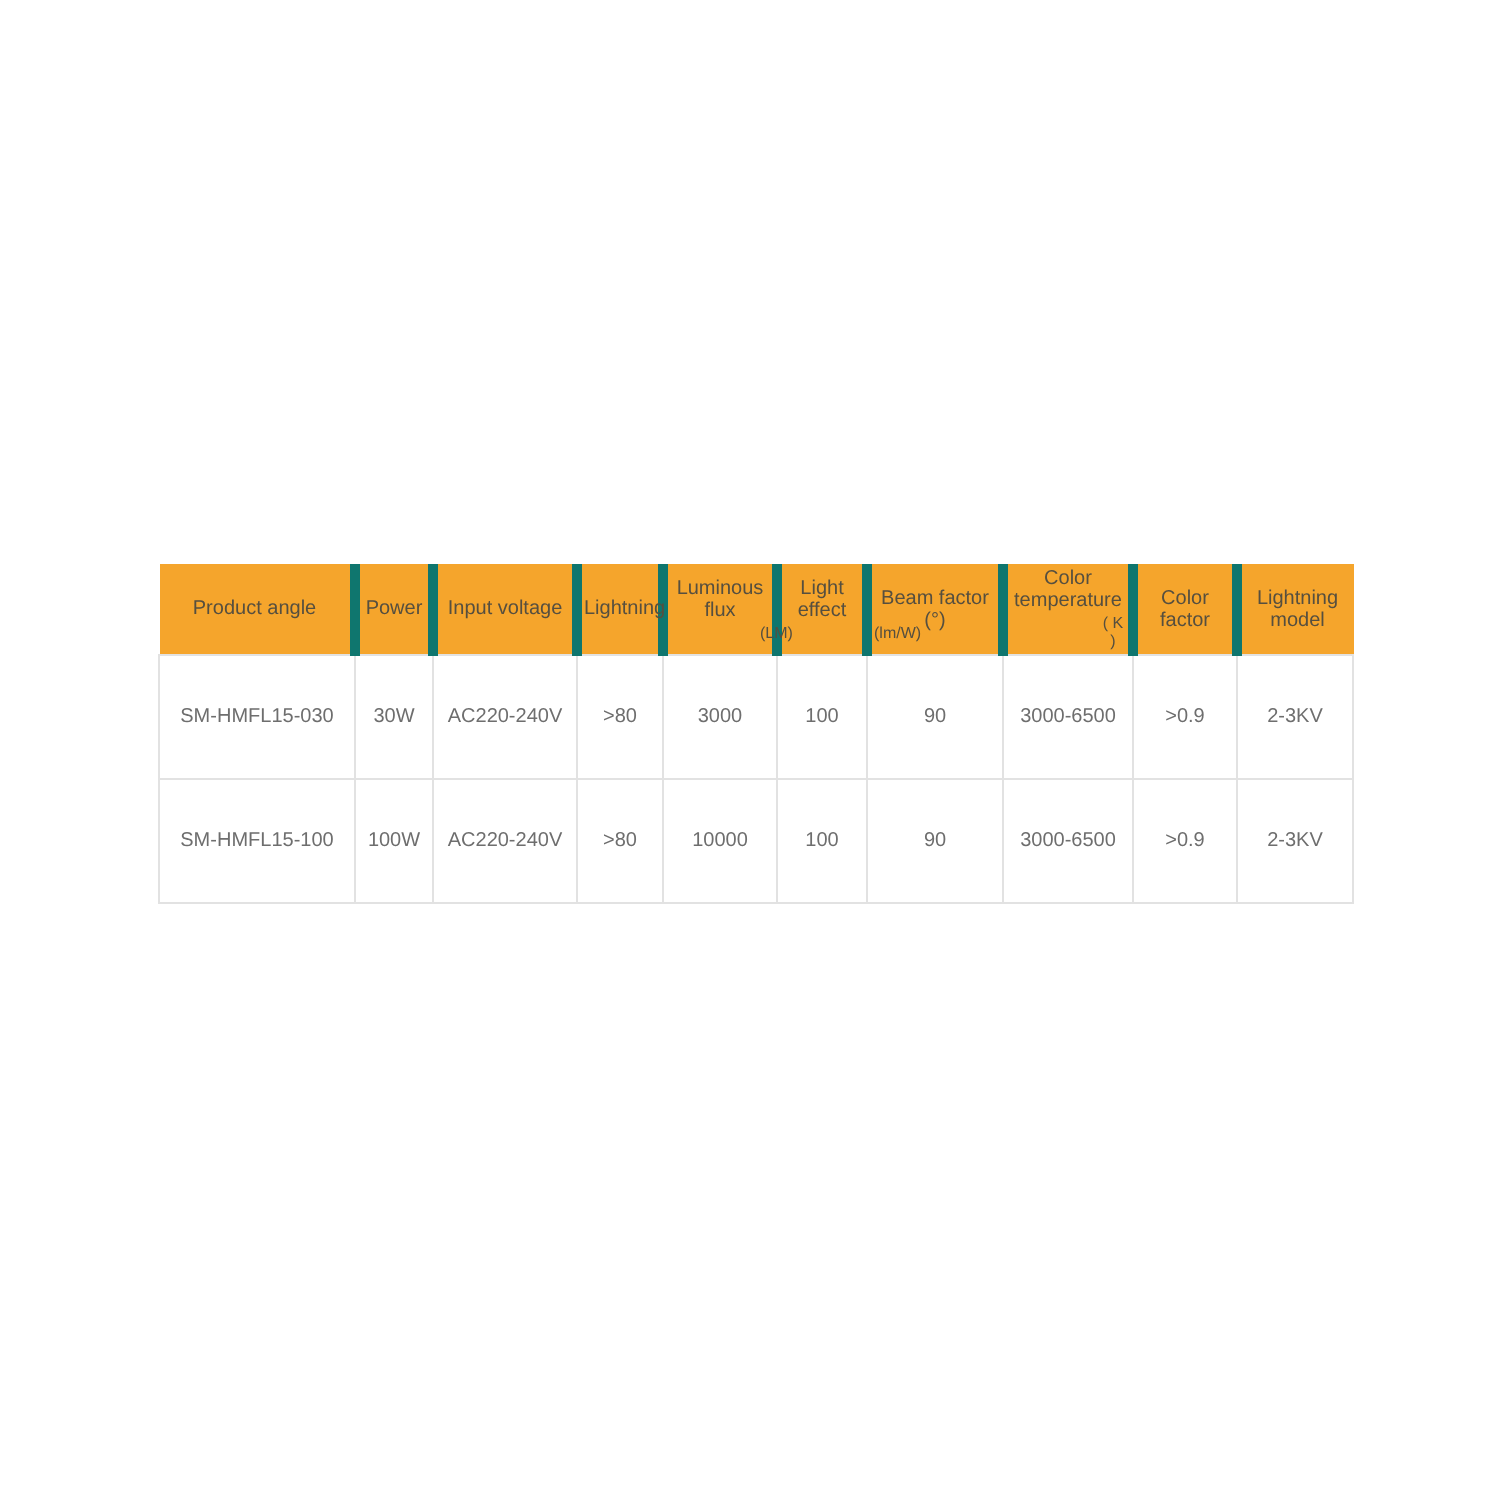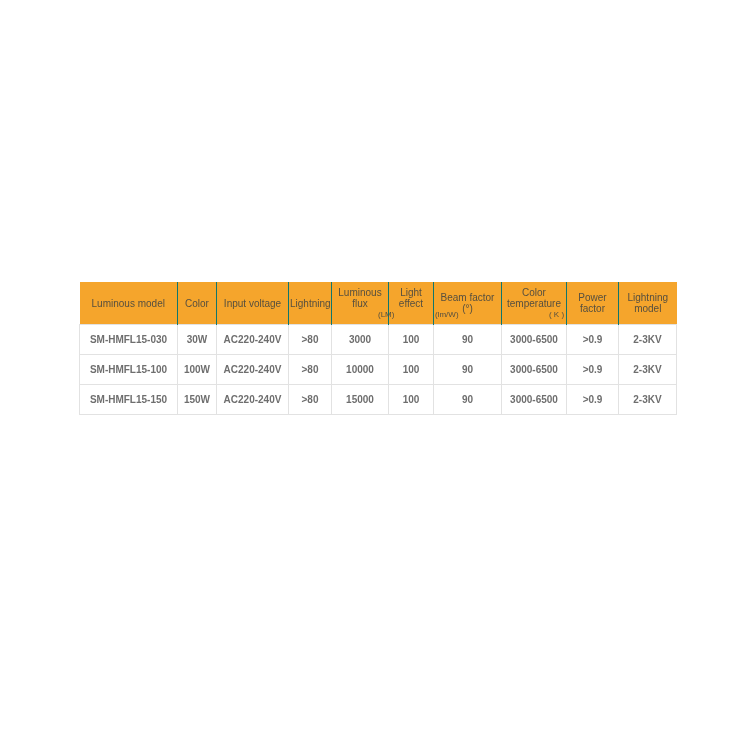--- a/index.html
+++ b/index.html
@@ -22,41 +22,40 @@
     color:#564f3f;
     font-weight:400;
     font-size:10px;
     line-height:11px;
     height:38px;
     padding:2px 1px;
     text-align:center;
     vertical-align:middle;
   }
   table.spec thead th + th{
-    border-left:1px solid #0f766e;
+    border-left:5px solid #0f766e;
   }
   table.spec thead .sub{
     font-size:8px;
     line-height:9px;
     margin-top:1px;
     margin-left:45px;
   }
   table.spec thead .sub:empty{display:none;}
   table.spec tbody td{
     border:1px solid #e2e2e2;
     color:#6e6e6e;
     font-size:10px;
     height:29px;
-    padding:0 1px;
+    padding:16px 1px;
     text-align:center;
     vertical-align:middle;
     background:#ffffff;
     white-space:nowrap;
     overflow:hidden;
-    font-weight:bold;
   }
 </style>
 </head>
 <body>
 
 <div class="canvas">
   <table class="spec">
     <colgroup>
       <col style="width:98px">
         <col style="width:39px">
@@ -65,24 +64,24 @@
         <col style="width:57px">
         <col style="width:45px">
       <col style="width:68px">
         <col style="width:65px">
         <col style="width:52px">
       <col style="width:58px">
     </colgroup>
     <thead>
       <tr>
         <th>
-            <div class="lbl">Luminous model</div>
+            <div class="lbl">Product angle</div>
           </th>
         <th>
-            <div class="lbl">Color</div>
+            <div class="lbl">Power</div>
           </th>
         <th>
             <div class="lbl">Input voltage</div>
           </th>
         <th>
             <div class="lbl">Lightning</div>
           </th>
         <th>
             <div class="lbl">Luminous flux</div>
             <div class="sub">(LM)</div>
@@ -92,21 +91,21 @@
             <div class="sub">(lm/W)</div>
           </th>
         <th>
             <div class="lbl">Beam factor (°)</div>
           </th>
         <th>
             <div class="lbl">Color temperature</div>
             <div class="sub">( K )</div>
           </th>
         <th>
-            <div class="lbl">Power factor</div>
+            <div class="lbl">Color factor</div>
           </th>
         <th>
             <div class="lbl">Lightning model</div>
           </th>
       </tr>
     </thead>
     <tbody>
       <tr>
         <td>SM-HMFL15-030</td>
         <td>30W</td>
@@ -124,27 +123,15 @@
         <td>100W</td>
         <td>AC220-240V</td>
         <td>&gt;80</td>
         <td>10000</td>
         <td>100</td>
         <td>90</td>
         <td>3000-6500</td>
         <td>&gt;0.9</td>
         <td>2-3KV</td>
       </tr>
-      <tr>
-        <td>SM-HMFL15-150</td>
-        <td>150W</td>
-        <td>AC220-240V</td>
-        <td>&gt;80</td>
-        <td>15000</td>
-        <td>100</td>
-        <td>90</td>
-        <td>3000-6500</td>
-        <td>&gt;0.9</td>
-        <td>2-3KV</td>
-      </tr>
     </tbody>
   </table>
 </div>
 
 </body></html>

